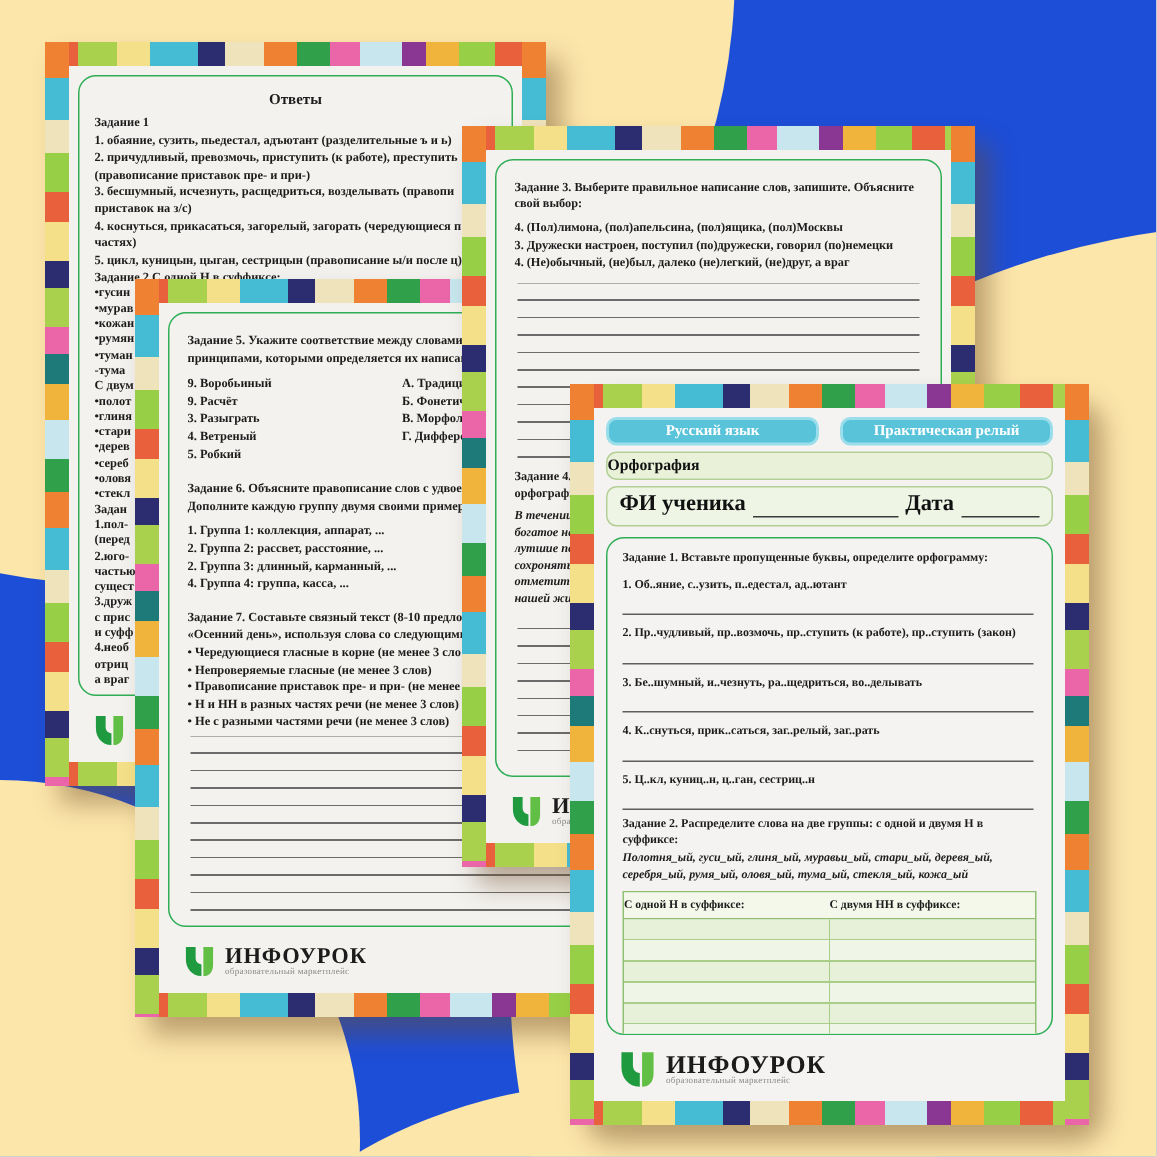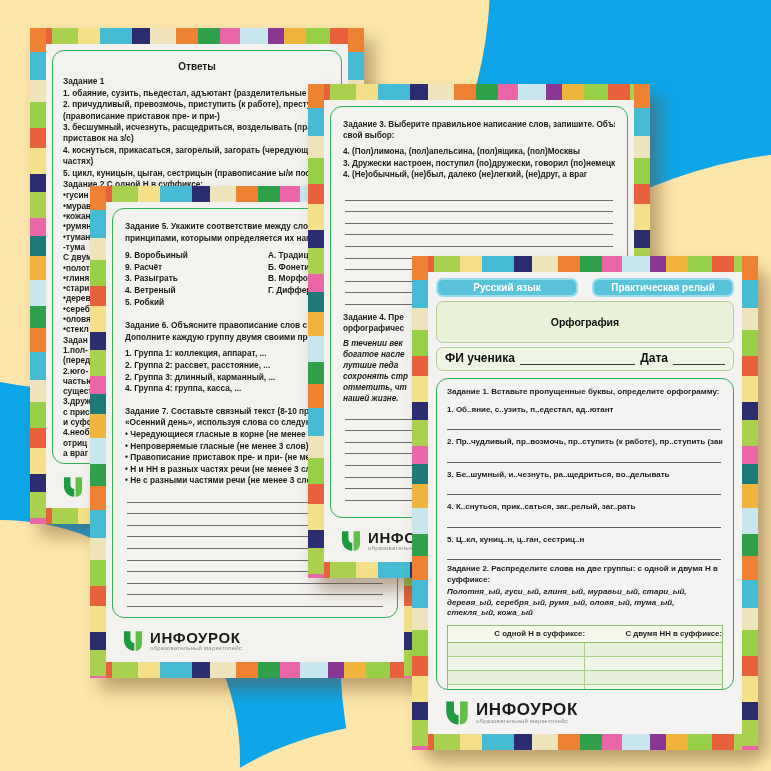--- a/index.html
+++ b/index.html
@@ -1,17 +1,17 @@
 <!DOCTYPE html>
 <html><head>
 <meta charset="utf-8">
 <style>
   html,body{margin:0;padding:0;}
   body{width:771px;height:771px;font-family:"Liberation Sans",sans-serif;}
-  .stage{position:relative;width:771px;height:771px;overflow:hidden;background:#0ea5e9;}
+  .stage{position:relative;width:771px;height:771px;overflow:hidden;background:#1d4ed8;font-family:Liberation Serif, serif;}
   .blob{position:absolute;background:#fce6aa;border-radius:50%;}
   .blob.a{width:820px;height:820px;left:-330px;top:-430px;}
   .blob.b{width:1000px;height:1000px;left:340px;top:150px;}
   .blob.c{width:480px;height:480px;left:-240px;top:520px;}
   .blob.d{width:560px;height:360px;left:150px;top:720px;}
 
   
   .page{position:absolute;box-shadow:10px 12px 16px rgba(110,75,40,.45);}
   .m{position:absolute;}
   .m.t,.m.b{left:0;right:0;height:16px;background:repeating-linear-gradient(90deg,
@@ -63,39 +63,39 @@
   .bullets{font-weight:bold;}
   .match-row,.item-row,.bullet-row,.tl-row{font-weight:bold;white-space:nowrap;overflow:hidden;}
 
   
   #page3{left:308px;top:84px;width:342px;height:494px;z-index:3;}
   #page3 .gbox{font-size:8.2px;line-height:11.2px;display:flex;flex-direction:column;padding:12px 12px 8px;}
   .italic-frag{font-style:italic;font-weight:bold;line-height:11px;}
   #page3 .lines.ten{height:117px;}
 
   
-  #page4{left:412px;top:256px;width:346px;height:494px;z-index:4;border-radius:19px;}
+  #page4{left:380px;top:256px;width:346px;height:494px;z-index:4;border-radius:19px;}
   #page4 .paper{background:#f4f3f1;padding-top:4px;}
   .hdr-row{display:flex;gap:14px;margin:2px 8px 0;}
   .pill{flex:1;background:#58c3d9;border:2px solid #9adeeb;border-radius:7px;color:#fff;
         font-weight:bold;font-size:10px;text-align:center;padding:2px 0;}
   .banner{margin:4px 8px 0;background:#e9f2d9;border:1.5px solid #b3cf96;border-radius:7px;
-        font-weight:bold;font-size:10.5px;text-align:center;padding:14px 0;color:#111;}
+        font-weight:bold;font-size:10.5px;text-align:left;padding:3px 0;color:#111;}
   .fi-row{margin:4px 8px 0;background:#eef5e5;border:1.5px solid #b3cf96;border-radius:7px;
-        display:flex;align-items:flex-end;gap:5px;padding:3px 8px 5px;font-weight:bold;font-size:12px;color:#111;}
+        display:flex;align-items:flex-end;gap:5px;padding:3px 8px 5px;font-weight:bold;font-size:15px;color:#111;}
   .uline{border-bottom:1.3px solid #3a3a3a;height:9px;}
   .uline.grow{flex:1;}
   .uline.date{width:52px;}
   #page4 .gbox{margin:7px 8px 2px;font-size:8px;line-height:10.5px;}
   .f-item{font-weight:bold;white-space:nowrap;overflow:hidden;margin-top:7px;}
   .ans-line{height:9px;border-bottom:1px solid #5e5e5e;margin:5px 2px 4px 0;}
   .w-words{font-style:italic;font-weight:bold;margin-top:2px;}
   .w-table{margin-top:6px;border:1.5px solid #8fbf72;background:#f6faf0;}
   .w-thead{display:flex;border-bottom:1px solid #8fbf72;background:#f3f8ea;}
-  .w-thead div{flex:1;text-align:right;font-weight:bold;font-size:7.8px;padding:3px 0;}
+  .w-thead div{flex:1;text-align:left;font-weight:bold;font-size:7.8px;padding:3px 0;}
   .w-tbody{height:98px;background-image:
       linear-gradient(90deg,rgba(0,0,0,0) 0 calc(50% - .5px),#aacd8a calc(50% - .5px) calc(50% + .5px),rgba(0,0,0,0) calc(50% + .5px)),
       repeating-linear-gradient(180deg,#e7f1da 0 13px,#aacd8a 13px 14px,#eff5e7 14px 27px,#aacd8a 27px 28px);}
 </style>
 </head>
 <body>
 
 <div class="stage">
   <div class="blob a"></div>
   <div class="blob b"></div>

